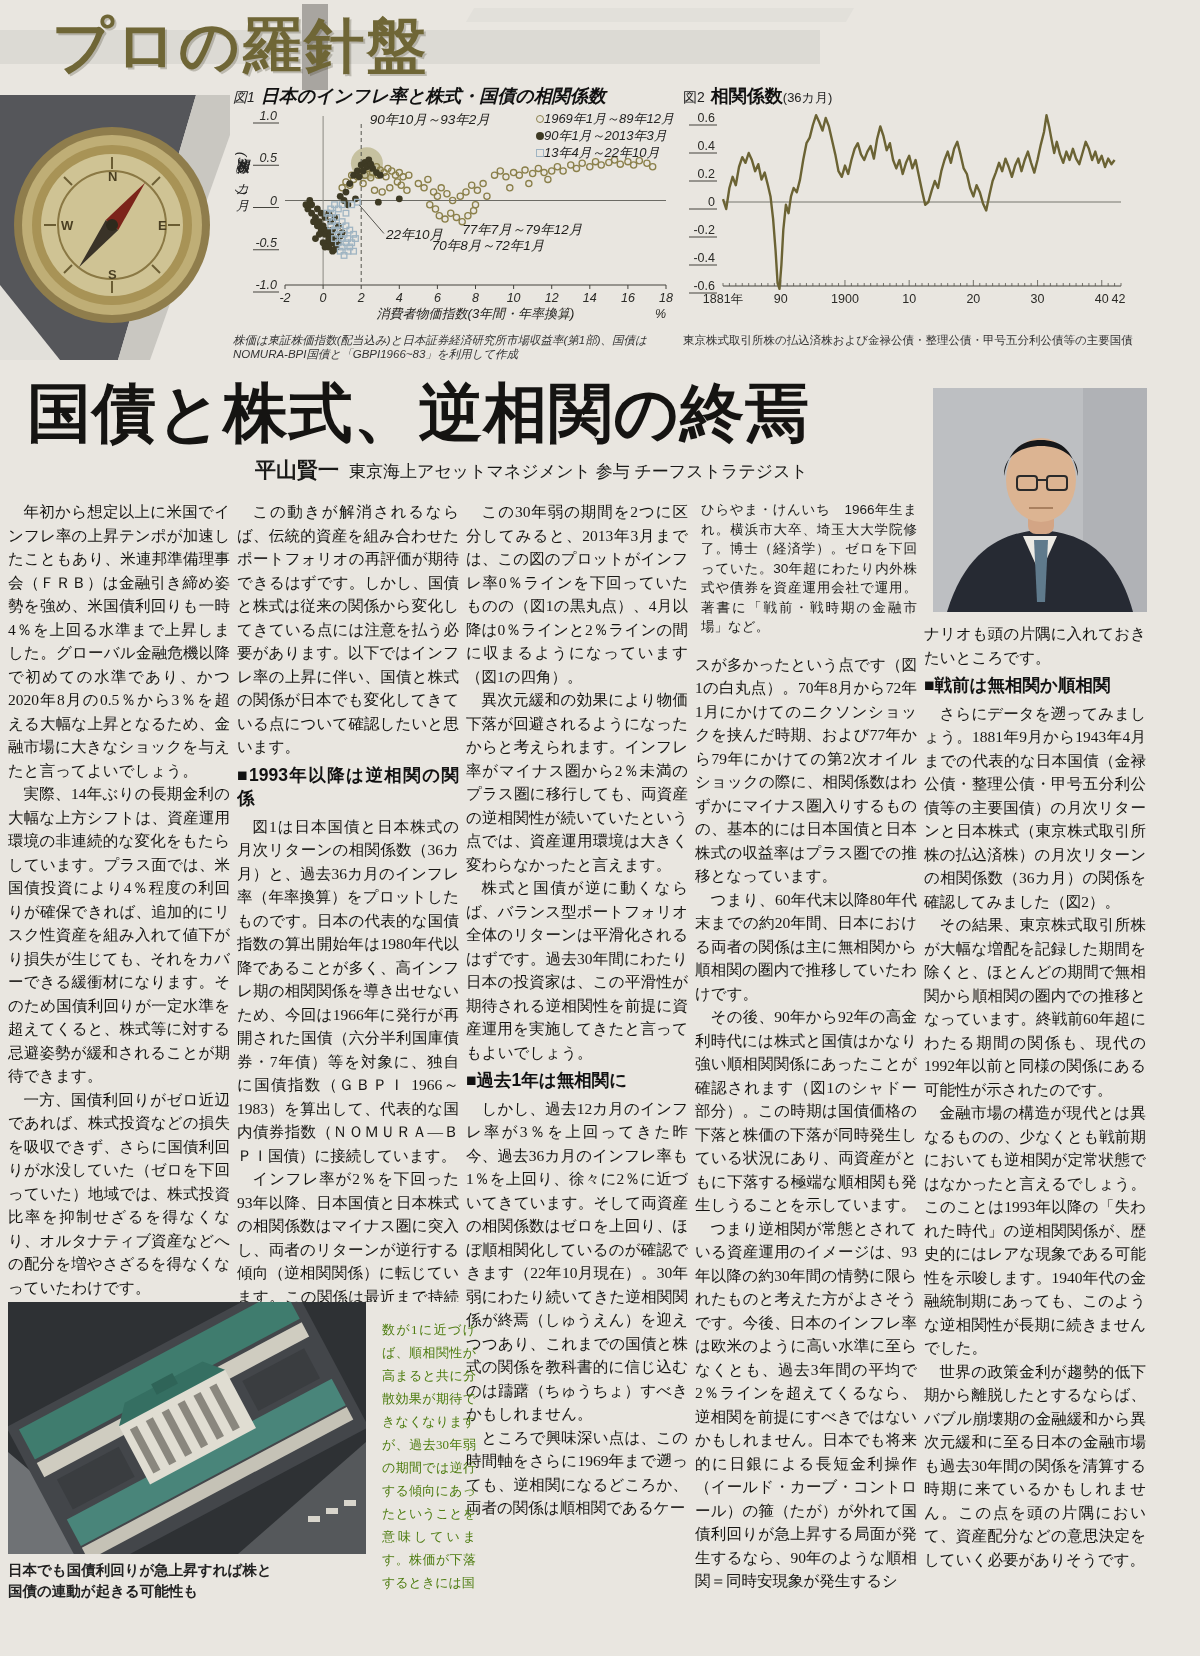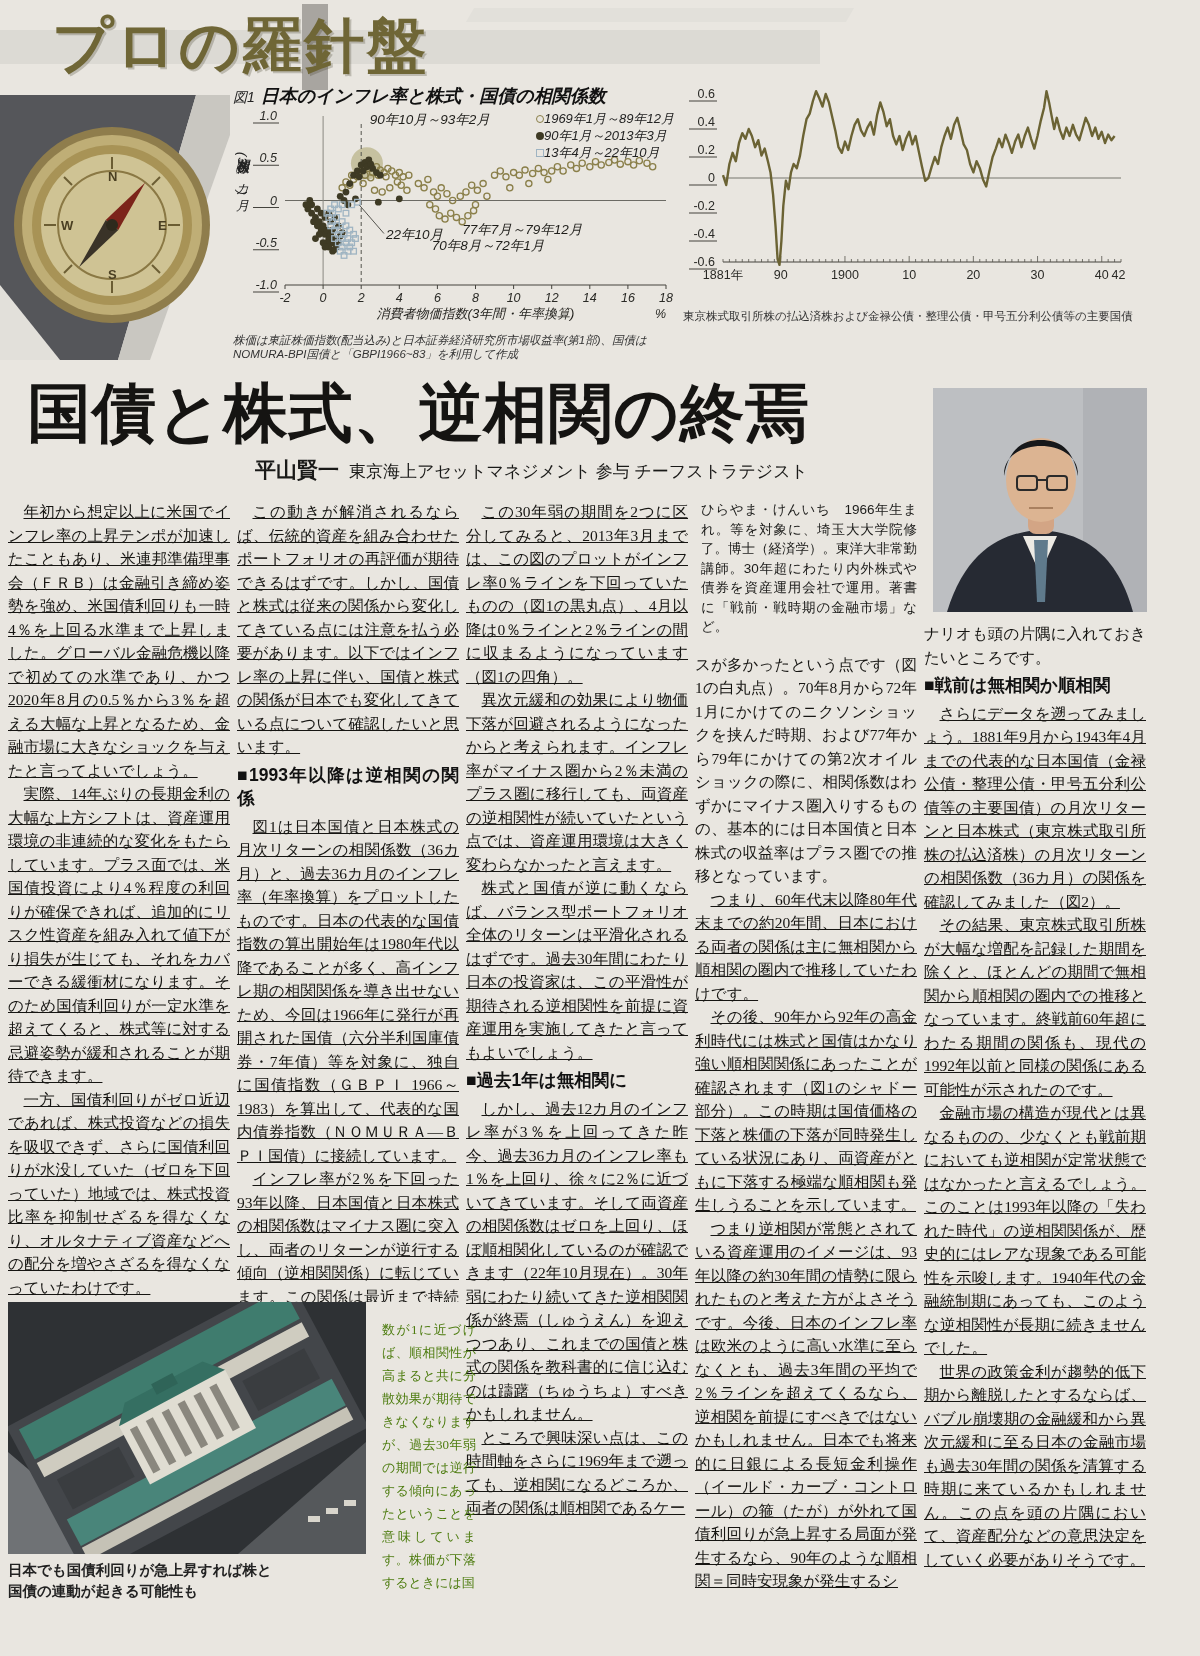--- a/index.html
+++ b/index.html
@@ -43,21 +43,21 @@
   
   .portrait{position:absolute;left:933px;top:388px;width:214px;height:224px;}
   
   .col{position:absolute;top:500px;width:222px;overflow:hidden;text-align:justify;
        font-size:15.5px;line-height:23.5px;color:#161512;}
   #col-0{left:8px;height:802px;}
   #col-1{left:237px;height:802px;}
   #col-2{left:466px;height:1150px;}
   #col-3{left:695px;height:1150px;}
   #col-4{left:924px;top:622px;height:1028px;}
-  .blk-p{text-indent:1em;margin:0;text-decoration:underline;}
+  .blk-p{text-indent:1em;margin:0;}
   .blk-pc{text-indent:0;margin:0;}
   .blk-h{font-family:"Liberation Sans","DejaVu Sans",sans-serif;font-weight:bold;font-size:17.5px;
          margin:5px 0 4px 0;text-indent:0;color:#111;}
   .blk-profile{font-family:"Liberation Sans","DejaVu Sans",sans-serif;font-size:13.5px;line-height:19.5px;
          text-indent:0;margin:0 0 16px 6px;color:#1b1b19;}
   .narrow{position:absolute;left:382px;top:1318px;width:94px;height:332px;overflow:hidden;
           font-size:13px;line-height:23px;text-align:justify;color:#4d7c0f;}
   
   .building{position:absolute;left:8px;top:1302px;width:358px;height:252px;}
   .photo-caption{position:absolute;left:8px;top:1560px;width:268px;
@@ -344,20 +344,23 @@
         </div>
         <div class="lg-row">
           <span class="sym sym-square" style="border-color: rgb(159, 180, 194);"></span>
           <span>13年4月～22年10月</span>
         </div>
       </div>
     <div class="fig-note">株価は東証株価指数(配当込み)と日本証券経済研究所市場収益率(第1部)、国債はNOMURA-BPI国債と「GBPI1966~83」を利用して作成</div>
   </div>
 
   <div class="fig" id="fig2">
+    <div class="fig-head">
+      <span class="fig-label">図2</span><span class="fig-title">相関係数</span><span class="fig-sub">(36カ月)</span>
+    </div>
     <svg id="fig2svg" width="452" height="218">
         <line x1="40" y1="94" x2="438" y2="94" stroke="#77766e" stroke-width="1"></line>
         <line x1="40" y1="178" x2="438" y2="178" stroke="#44433d" stroke-width="1"></line>
         <line x1="40" y1="178" x2="40" y2="175" stroke="#55544c" stroke-width="0.8"></line>
         <line x1="46.41935483870968" y1="178" x2="46.41935483870968" y2="175" stroke="#55544c" stroke-width="0.8"></line>
         <line x1="52.83870967741935" y1="178" x2="52.83870967741935" y2="175" stroke="#55544c" stroke-width="0.8"></line>
         <line x1="59.25806451612903" y1="178" x2="59.25806451612903" y2="175" stroke="#55544c" stroke-width="0.8"></line>
         <line x1="65.6774193548387" y1="178" x2="65.6774193548387" y2="175" stroke="#55544c" stroke-width="0.8"></line>
         <line x1="72.09677419354838" y1="178" x2="72.09677419354838" y2="175" stroke="#55544c" stroke-width="0.8"></line>
         <line x1="78.51612903225806" y1="178" x2="78.51612903225806" y2="175" stroke="#55544c" stroke-width="0.8"></line>
@@ -479,21 +482,21 @@
     </div>
   <div class="col" id="col-2">
       <div class="blk-p">この30年弱の期間を2つに区分してみると、2013年3月までは、この図のプロットがインフレ率0％ラインを下回っていたものの（図1の黒丸点）、4月以降は0％ラインと2％ラインの間に収まるようになっています（図1の四角）。</div>
       <div class="blk-p">異次元緩和の効果により物価下落が回避されるようになったからと考えられます。インフレ率がマイナス圏から2％未満のプラス圏に移行しても、両資産の逆相関性が続いていたという点では、資産運用環境は大きく変わらなかったと言えます。</div>
       <div class="blk-p">株式と国債が逆に動くならば、バランス型ポートフォリオ全体のリターンは平滑化されるはずです。過去30年間にわたり日本の投資家は、この平滑性が期待される逆相関性を前提に資産運用を実施してきたと言ってもよいでしょう。</div>
       <div class="blk-h">■過去1年は無相関に</div>
       <div class="blk-p">しかし、過去12カ月のインフレ率が3％を上回ってきた昨今、過去36カ月のインフレ率も1％を上回り、徐々に2％に近づいてきています。そして両資産の相関係数はゼロを上回り、ほぼ順相関化しているのが確認できます（22年10月現在）。30年弱にわたり続いてきた逆相関関係が終焉（しゅうえん）を迎えつつあり、これまでの国債と株式の関係を教科書的に信じ込むのは躊躇（ちゅうちょ）すべきかもしれません。</div>
       <div class="blk-p">ところで興味深い点は、この時間軸をさらに1969年まで遡っても、逆相関になるどころか、両者の関係は順相関であるケー</div>
     </div>
   <div class="col" id="col-3">
-      <div class="blk-profile">ひらやま・けんいち　1966年生まれ。等を対象に、埼玉大大学院修了。博士（経済学）。東洋大非常勤講師。30年超にわたり内外株式や債券を資産運用会社で運用。著書に「戦前・戦時期の金融市場」など。</div>
+      <div class="blk-profile">ひらやま・けんいち　1966年生まれ。横浜市大卒、埼玉大大学院修了。博士（経済学）。ゼロを下回っていた。30年超にわたり内外株式や債券を資産運用会社で運用。著書に「戦前・戦時期の金融市場」など。</div>
       <div class="blk-pc">スが多かったという点です（図1の白丸点）。70年8月から72年1月にかけてのニクソンショックを挟んだ時期、および77年から79年にかけての第2次オイルショックの際に、相関係数はわずかにマイナス圏入りするものの、基本的には日本国債と日本株式の収益率はプラス圏での推移となっています。</div>
       <div class="blk-p">つまり、60年代末以降80年代末までの約20年間、日本における両者の関係は主に無相関から順相関の圏内で推移していたわけです。</div>
       <div class="blk-p">その後、90年から92年の高金利時代には株式と国債はかなり強い順相関関係にあったことが確認されます（図1のシャドー部分）。この時期は国債価格の下落と株価の下落が同時発生している状況にあり、両資産がともに下落する極端な順相関も発生しうることを示しています。</div>
       <div class="blk-p">つまり逆相関が常態とされている資産運用のイメージは、93年以降の約30年間の情勢に限られたものと考えた方がよさそうです。今後、日本のインフレ率は欧米のように高い水準に至らなくとも、過去3年間の平均で2％ラインを超えてくるなら、逆相関を前提にすべきではないかもしれません。日本でも将来的に日銀による長短金利操作（イールド・カーブ・コントロール）の箍（たが）が外れて国債利回りが急上昇する局面が発生するなら、90年のような順相関＝同時安現象が発生するシ</div>
     </div>
   <div class="col" id="col-4">
       <div class="blk-pc">ナリオも頭の片隅に入れておきたいところです。</div>
       <div class="blk-h">■戦前は無相関か順相関</div>
       <div class="blk-p">さらにデータを遡ってみましょう。1881年9月から1943年4月までの代表的な日本国債（金禄公債・整理公債・甲号五分利公債等の主要国債）の月次リターンと日本株式（東京株式取引所株の払込済株）の月次リターンの相関係数（36カ月）の関係を確認してみました（図2）。</div>
       <div class="blk-p">その結果、東京株式取引所株が大幅な増配を記録した期間を除くと、ほとんどの期間で無相関から順相関の圏内での推移となっています。終戦前60年超にわたる期間の関係も、現代の1992年以前と同様の関係にある可能性が示されたのです。</div>

